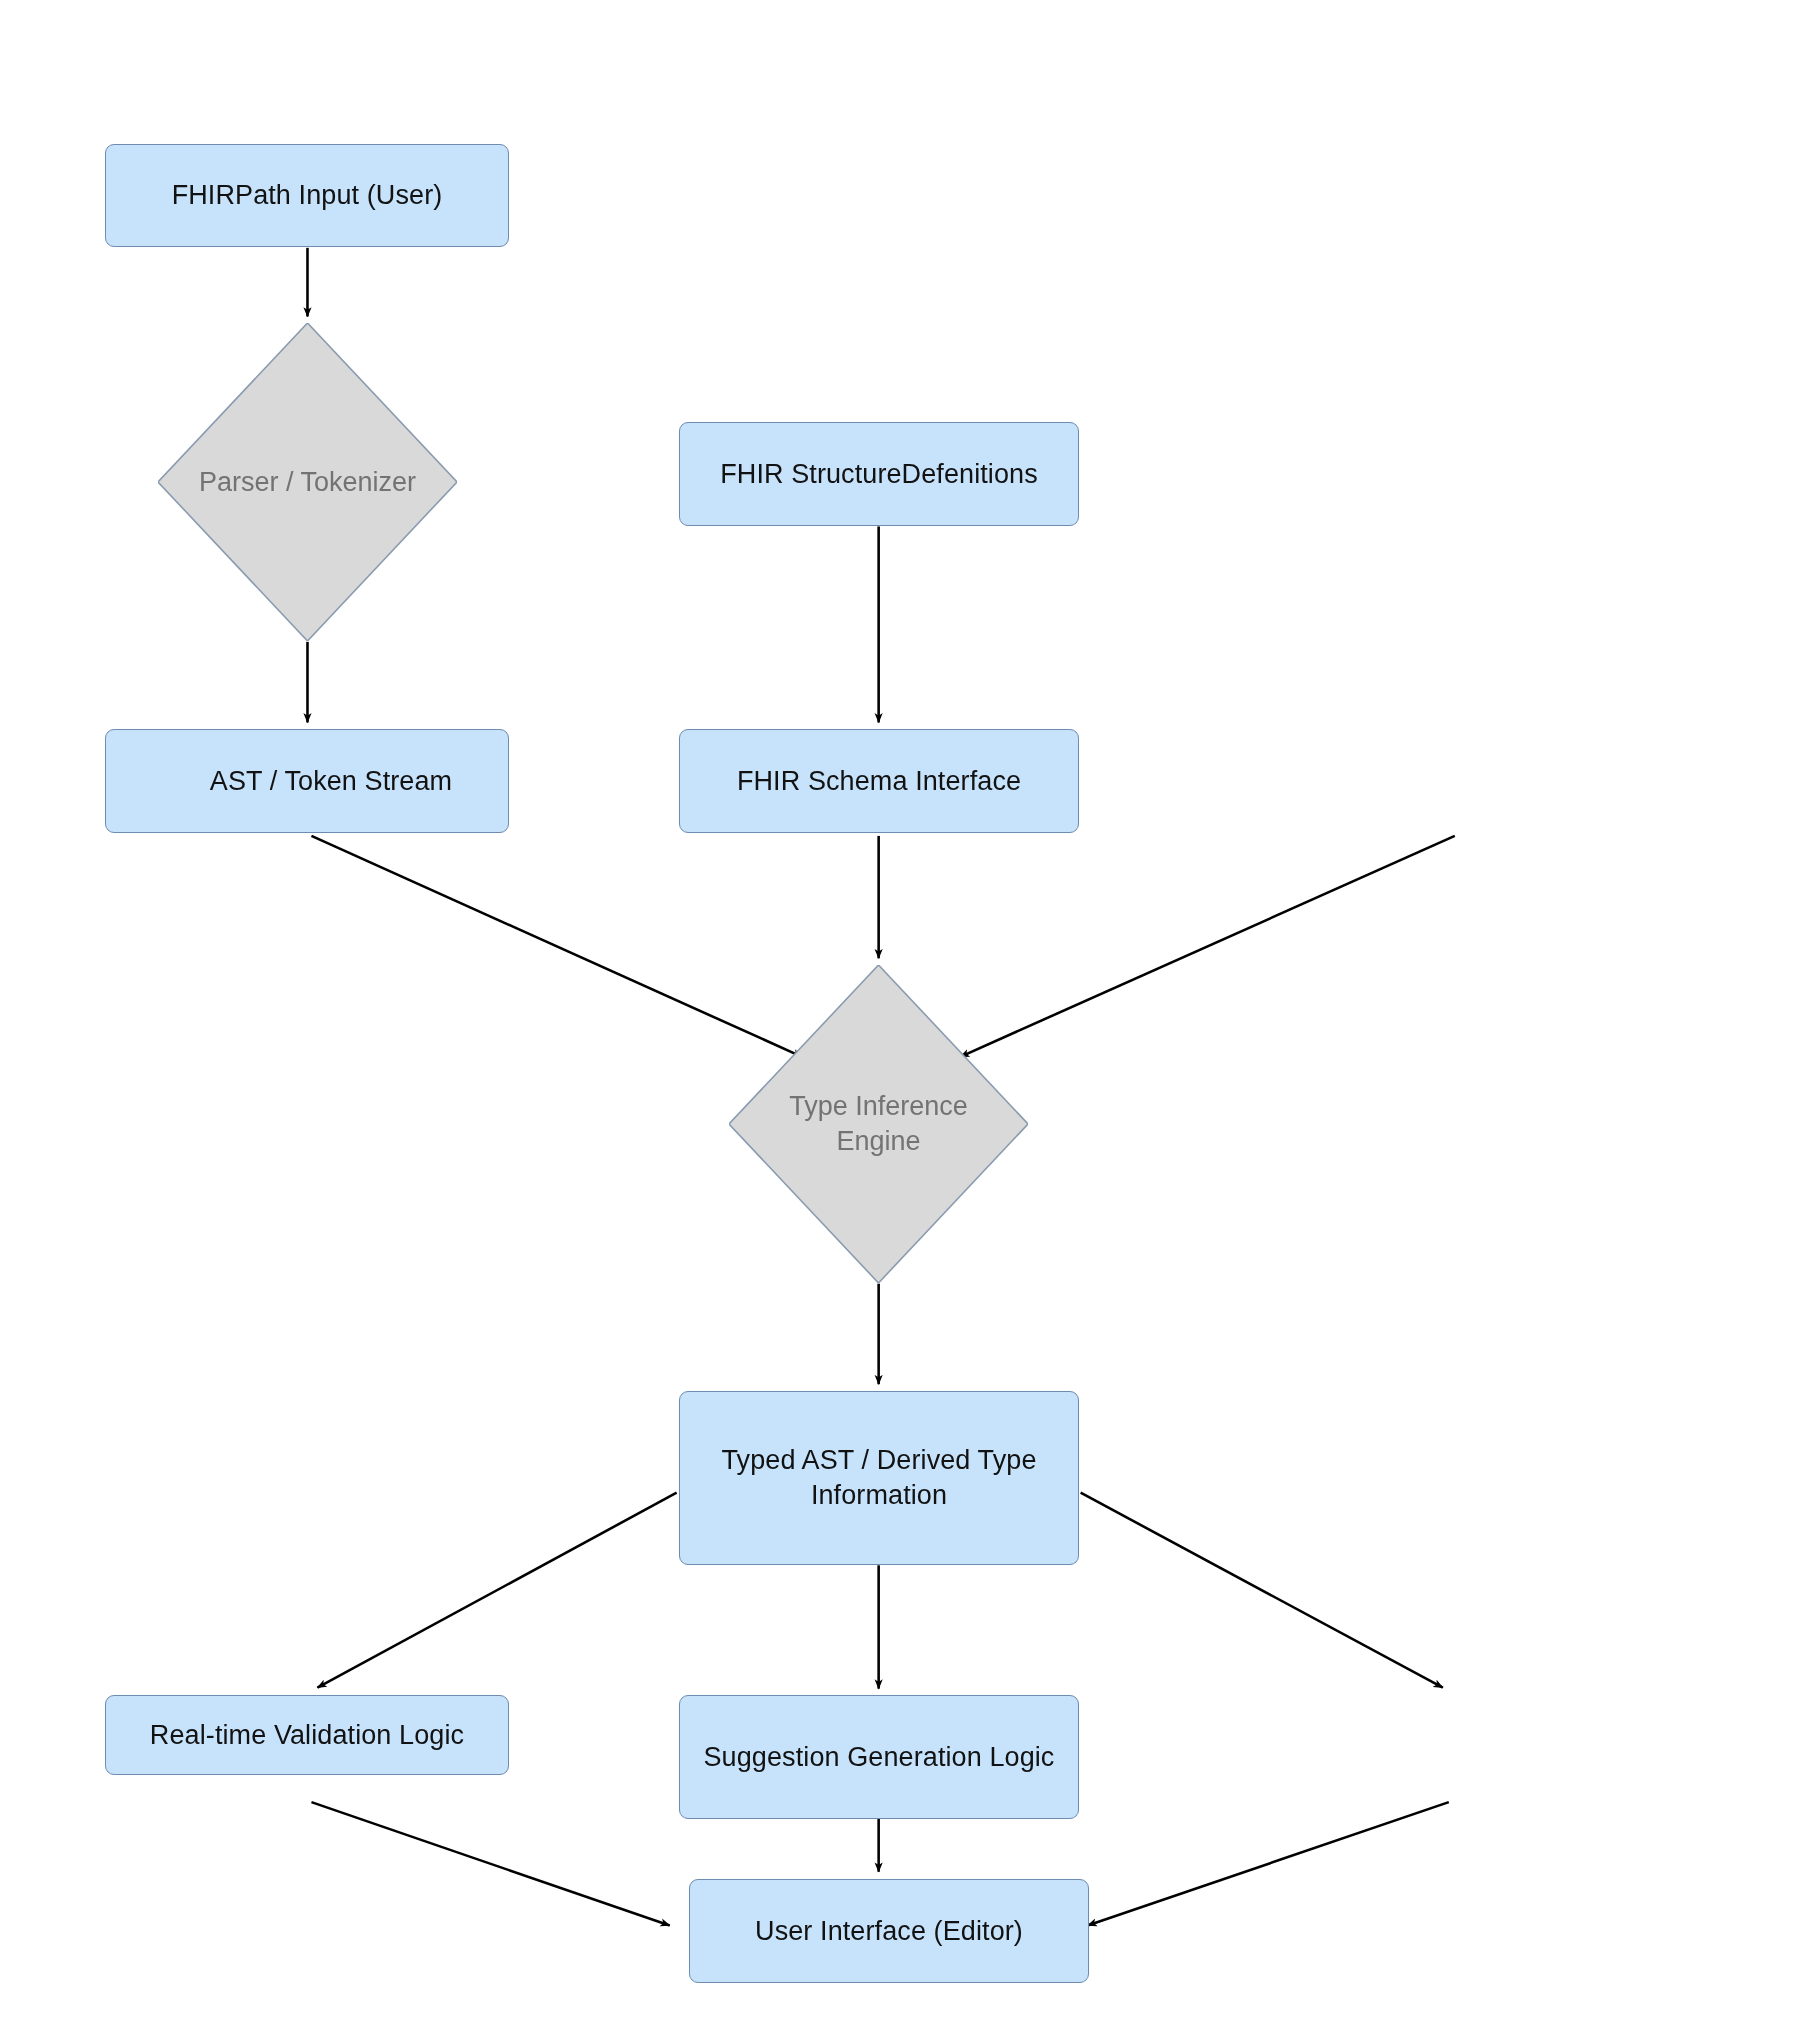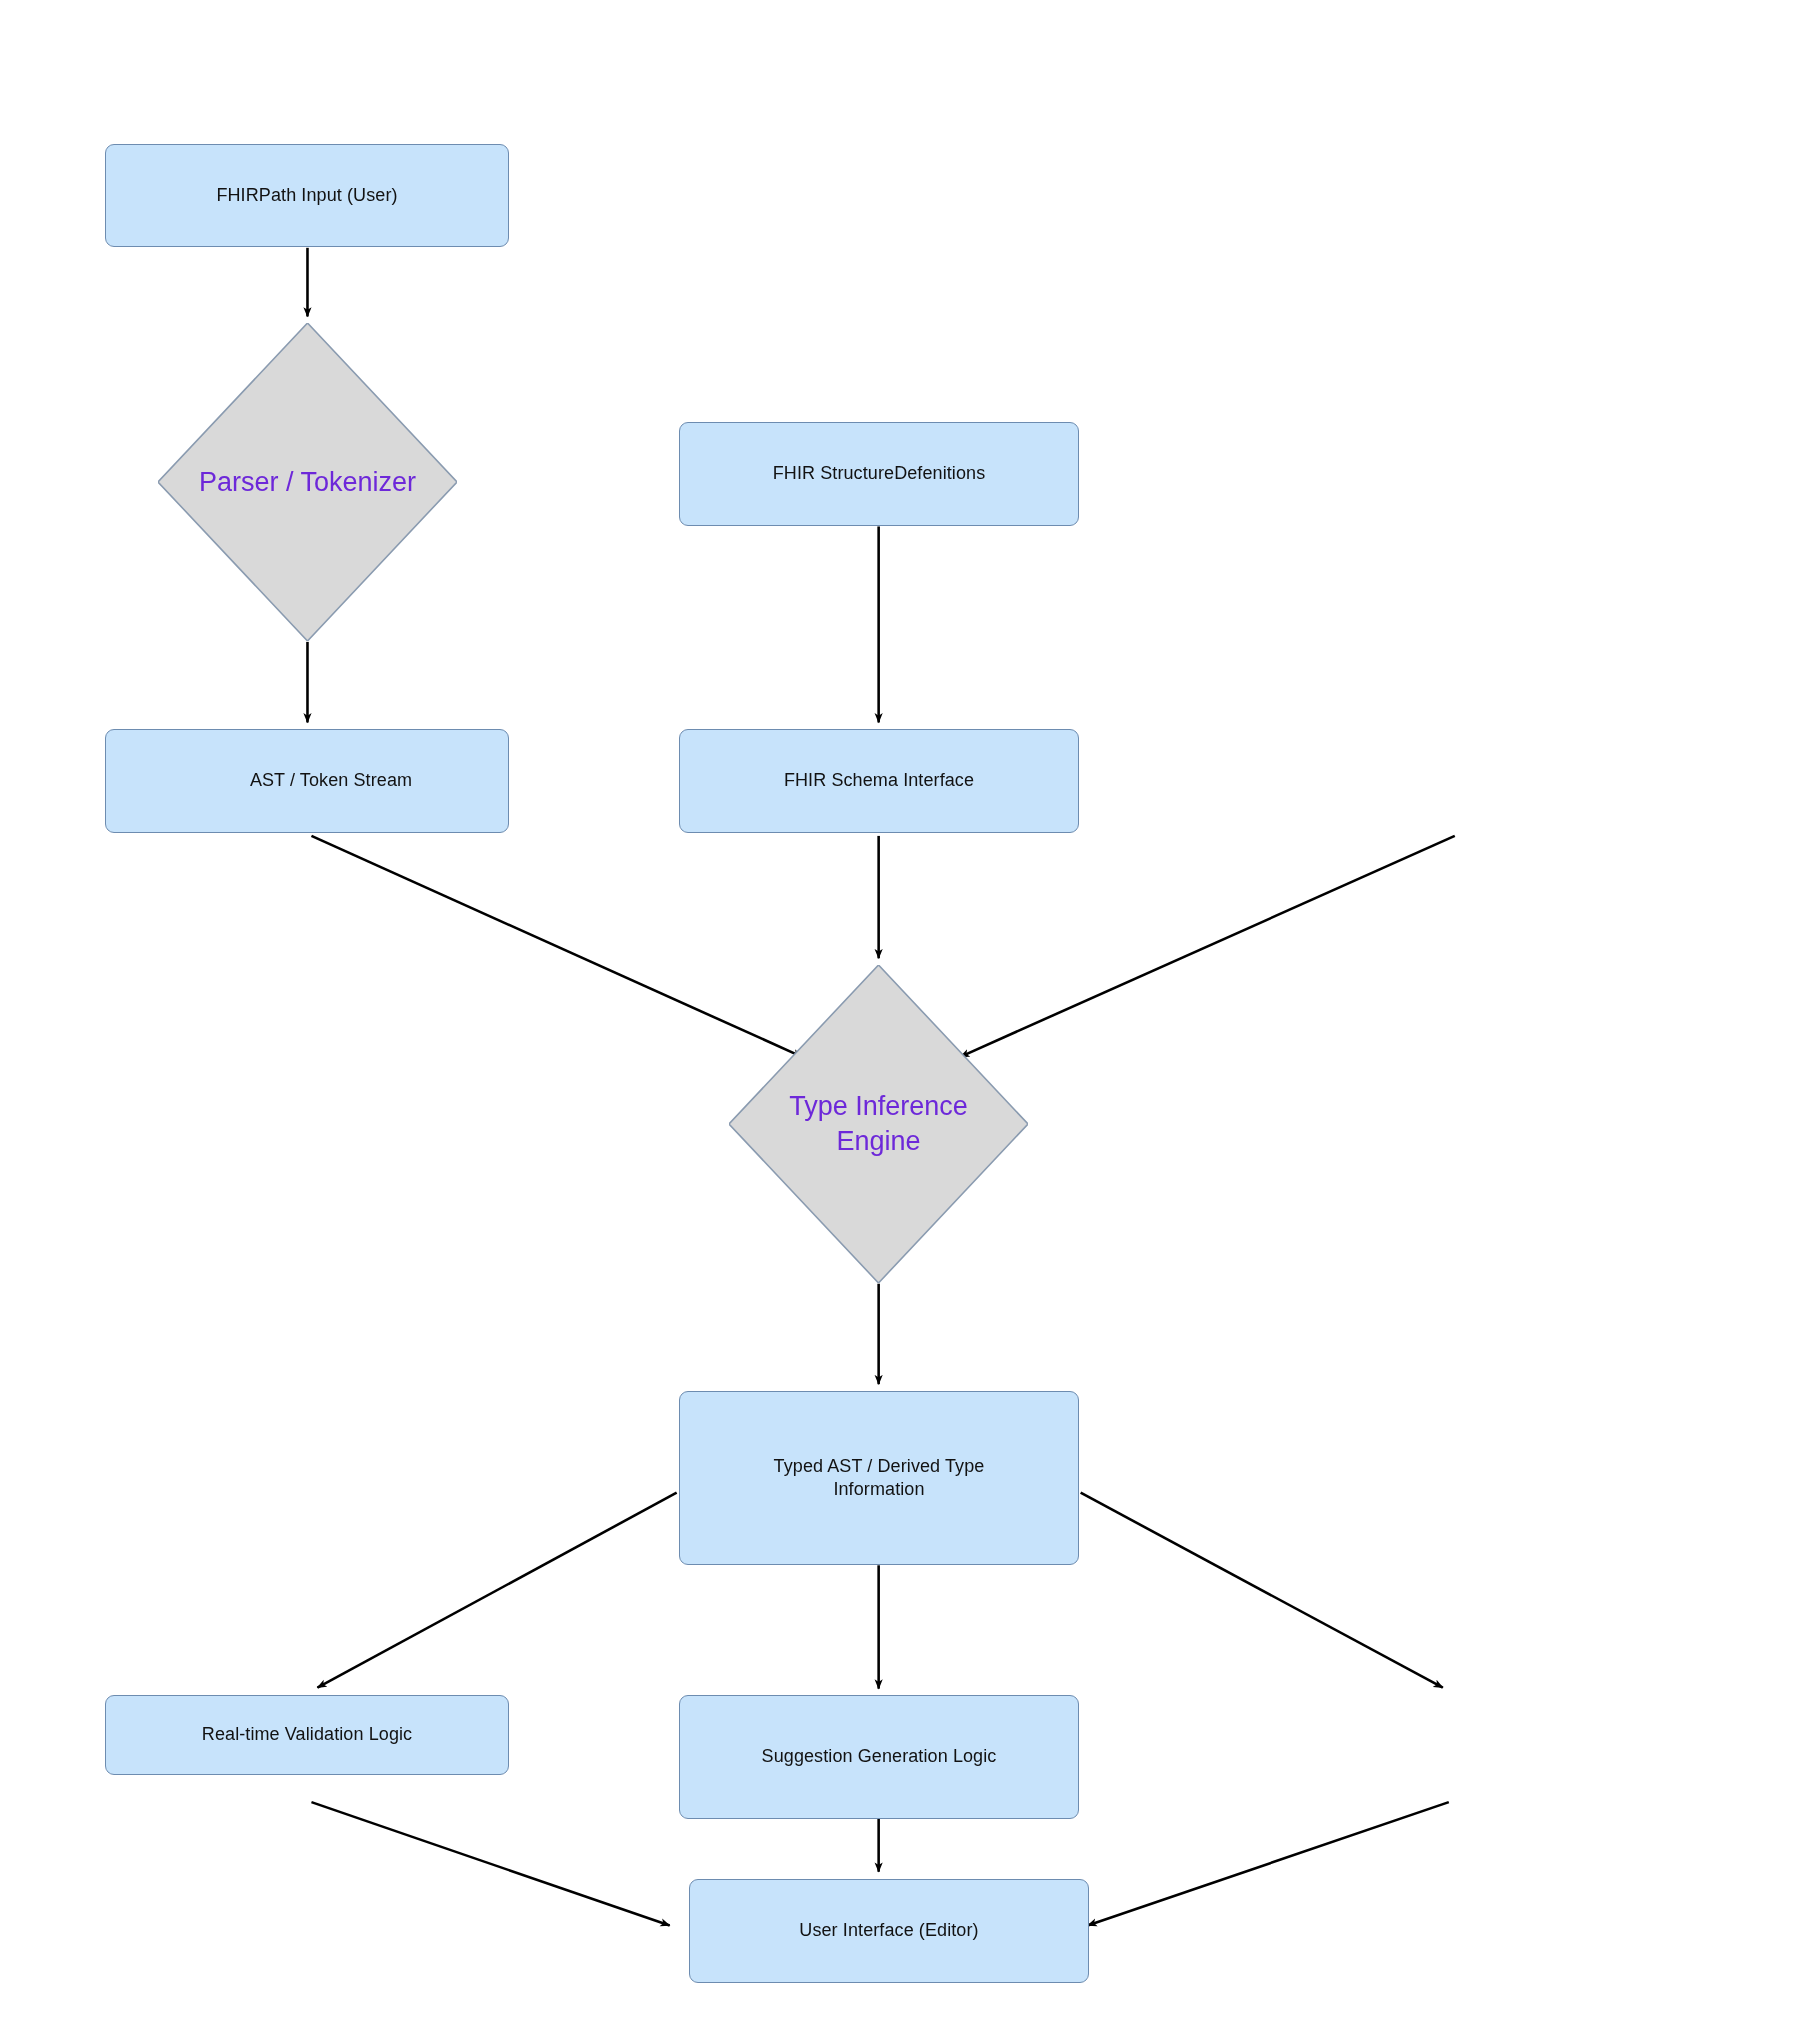--- a/index.html
+++ b/index.html
@@ -32,21 +32,21 @@
     align-items: center;
     justify-content: center;
     text-align: center;
   }
   .box {
     background: #c7e3fb;
     border: 1.6px solid #6d8cb0;
     border-radius: 9px;
   }
   .box .label {
-    font-size: 18px;
+    font-size: 27px;
     line-height: 1.28;
     color: #121212;
     letter-spacing: 0.1px;
     padding: 0 14px;
     white-space: pre-line;
   }
   .diamond-wrap {
     position: absolute;
     display: flex;
     align-items: center;
@@ -56,21 +56,21 @@
     position: absolute;
     left: 0;
     top: 0;
     width: 100%;
     height: 100%;
   }
   .diamond-wrap .label {
     position: relative;
     font-size: 27px;
     line-height: 1.28;
-    color: #6d28d9;
+    color: #737373;
     text-align: center;
     white-space: pre-line;
     z-index: 2;
   }
 </style>
 </head>
 <body>
 
 <div id="canvas">
 

